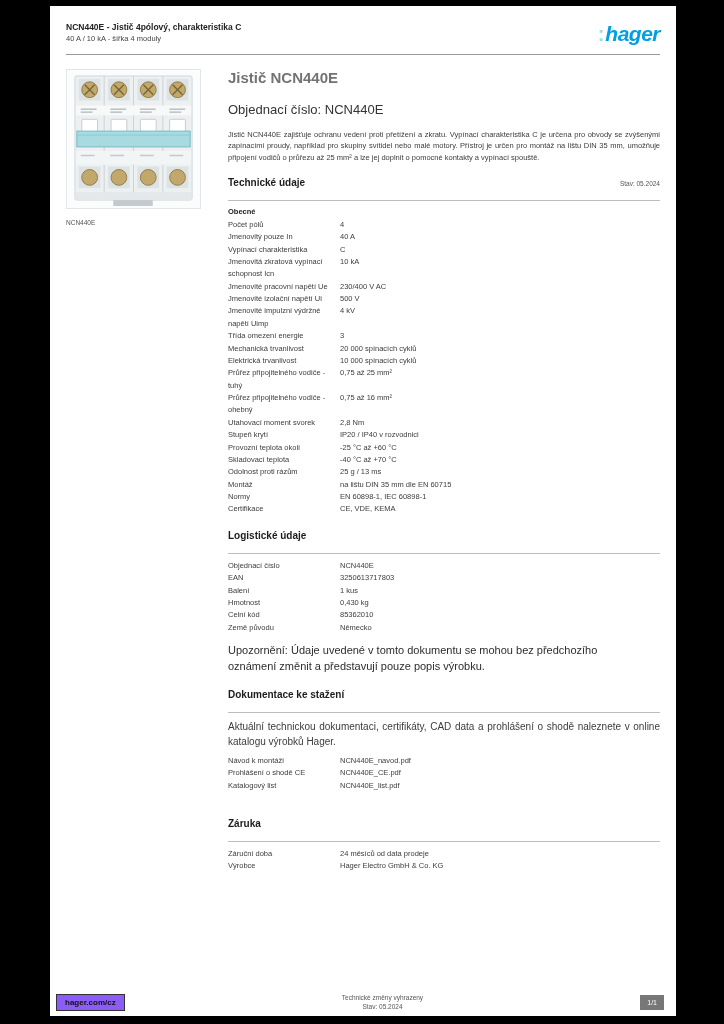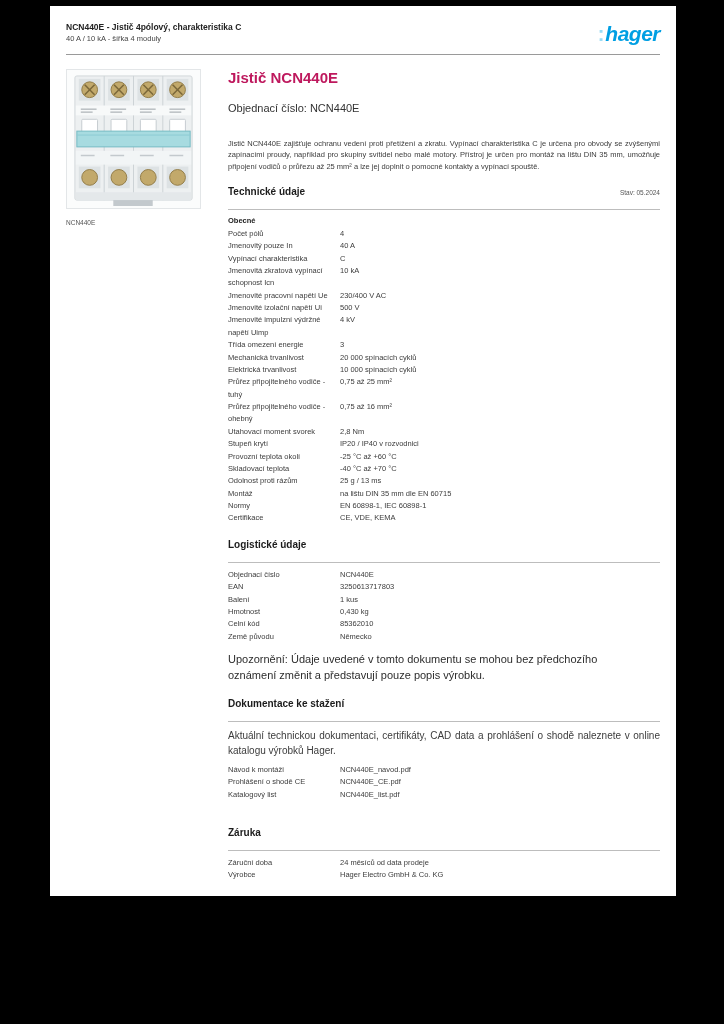--- a/index.html
+++ b/index.html
@@ -1,34 +1,34 @@
 <!DOCTYPE html>
 <html><head>
 <meta charset="utf-8">
 <style>
   *{box-sizing:border-box;margin:0;padding:0}
   html,body{background:#000}
-  .canvas{width:724px;height:896px;background:#000;position:relative;
+  .canvas{width:724px;height:1024px;background:#000;position:relative;
     font-family:"Liberation Sans","DejaVu Sans",sans-serif}
   .page{position:absolute;left:50px;top:6px;width:626px;height:1010px;
     background:#fff;color:#3c3c3c;overflow:hidden}
   .hdr{display:flex;justify-content:space-between;align-items:flex-start;padding:16px 16px 4px}
   .hdr-t1{font-size:8.5px;font-weight:bold;color:#222}
   .hdr-t2{font-size:7.5px;color:#444;margin-top:2px}
   .logo{display:flex;align-items:baseline;margin-top:0}
   .logo-mark{color:#9bdcf5;font-weight:bold;font-size:20px;margin-right:1px}
   .logo-word{color:#009fe3;font-weight:bold;font-size:21px;letter-spacing:-0.5px;font-style:italic}
   .rule{border:none;border-top:1px solid #9a9a9a;margin:4px 16px 0}
   .content{display:flex;padding:14px 16px 0}
   .aside{width:162px;flex:none}
   .pimg{width:135px;height:140px;border:1px solid #e3e6e8;background:#fbfcfc}
   .caption{font-size:6.5px;color:#555;margin-top:10px}
   .main{flex:1;min-width:0}
-  h1{font-size:15px;color:#be185d;margin:0 0 16px;font-weight:bold}
-  .order{font-size:11px;color:#333;margin-bottom:24px}
+  h1{font-size:15px;color:#737373;margin:0 0 16px;font-weight:bold}
+  .order{font-size:13px;color:#333;margin-bottom:12px}
   .desc{font-size:7.5px;line-height:1.5;color:#3c3c3c;text-align:justify;margin-bottom:10px}
   .sec-head{display:flex;justify-content:space-between;align-items:baseline;
     border-bottom:1px solid #bdbdbd;padding-bottom:12px;margin:14px 0 6px}
   .sec-head h2{font-size:10px;color:#1c1c1c;font-weight:bold}
   .sec-right{font-size:6.5px;color:#555}
   .group{font-size:7.5px;font-weight:bold;margin:4px 0 3px;color:#222}
   .row{display:flex;font-size:7.5px;line-height:1.65}
   .row .lbl{width:112px;flex:none;padding-right:8px;color:#3c3c3c}
   .row .val{flex:1;color:#3c3c3c}
   .lead{font-size:10px;line-height:1.5;margin:2px 0 6px;text-align:justify}

